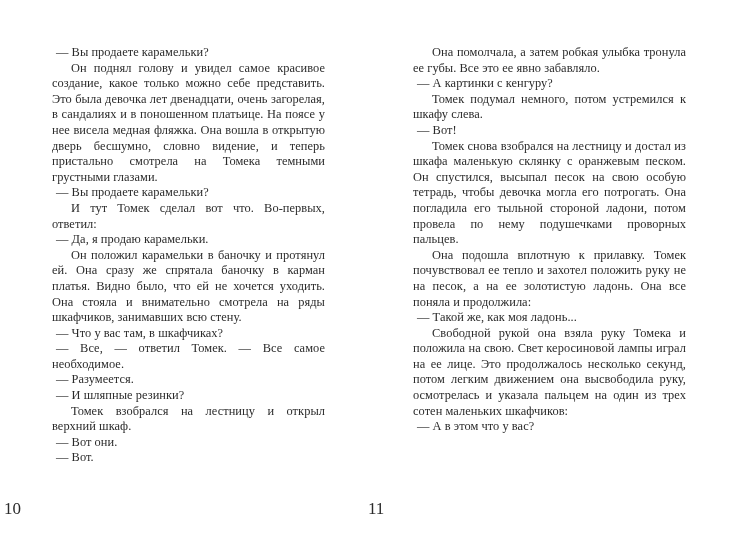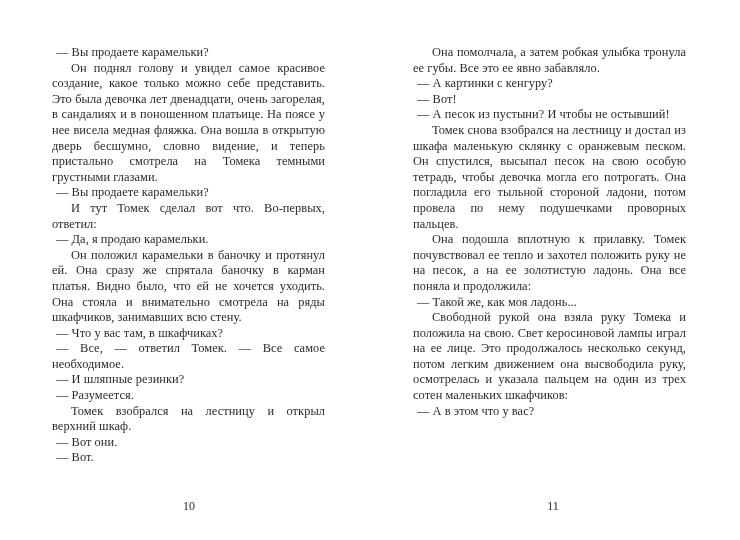--- a/index.html
+++ b/index.html
@@ -21,54 +21,54 @@
     line-height: 15.6px;
     text-align: justify;
     hyphens: manual;
     letter-spacing: 0.05px;
   }
   .page.left .text { left: 52px; }
   .page.right .text { left: 43px; }
   .text p { margin: 0; text-indent: 19px; }
   .text p.dialog { text-indent: 4px; }
   .pagenum {
-    position: absolute; top: 499px; width: 370px; text-align: center;
-    font-size: 12px;
+    position: absolute; top: 499px; width: 370px; 
+    font-size: 17px;
   }
   .page.left .pagenum { left: 4px; }
   .page.right .pagenum { left: -2px; }
 </style>
 </head>
 <body>
 
 <div class="page left">
   <div class="text">
     <p class="dialog">— Вы продаете карамельки?</p>
     <p>Он поднял голову и увидел самое красивое созда­ние, какое только можно себе представить. Это была девочка лет двенадцати, очень загорелая, в сандалиях и в поношенном платьице. На поясе у нее висела медная фляжка. Она вошла в открытую дверь бесшумно, слов­но видение, и теперь пристально смотрела на Томека темными грустными глазами.</p>
     <p class="dialog">— Вы продаете карамельки?</p>
     <p>И тут Томек сделал вот что. Во-первых, ответил:</p>
     <p class="dialog">— Да, я продаю карамельки.</p>
     <p>Он положил карамельки в баночку и протянул ей. Она сразу же спрятала баночку в карман платья. Видно было, что ей не хочется уходить. Она стояла и внима­тельно смотрела на ряды шкафчиков, занимавших всю стену.</p>
     <p class="dialog">— Что у вас там, в шкафчиках?</p>
     <p class="dialog">— Все, — ответил Томек. — Все самое необходимое.</p>
+    <p class="dialog">— Разумеется.</p>
     <p class="dialog">— И шляпные резинки?</p>
-    <p class="dialog">— Разумеется.</p>
     <p>Томек взобрался на лестницу и открыл верхний шкаф.</p>
     <p class="dialog">— Вот они.</p>
     <p class="dialog">— Вот.</p>
   </div>
   <div class="pagenum">10</div>
 </div>
 
 <div class="page right">
   <div class="text">
     <p>Она помолчала, а затем робкая улыбка тронула ее губы. Все это ее явно забавляло.</p>
     <p class="dialog">— А картинки с кенгуру?</p>
+    <p>Томек подумал немного, потом устремился к шкафу слева.</p>
     <p class="dialog">— Вот!</p>
-    <p class="dialog">— А песок из пустыни? И чтобы не остывший!</p>
     <p>Томек снова взобрался на лестницу и достал из шка­фа маленькую склянку с оранжевым песком. Он спу­стился, высыпал песок на свою особую тетрадь, чтобы девочка могла его потрогать. Она погладила его тыль­ной стороной ладони, потом провела по нему подушеч­ками проворных пальцев.</p>
     <p>Она подошла вплотную к прилавку. Томек почув­ствовал ее тепло и захотел положить руку не на песок, а на ее золотистую ладонь. Она все поняла и продол­жила:</p>
     <p class="dialog">— Такой же, как моя ладонь...</p>
     <p>Свободной рукой она взяла руку Томека и положила на свою. Свет керосиновой лампы играл на ее лице. Это продолжалось несколько секунд, потом легким дви­жением она высвободила руку, осмотрелась и указала пальцем на один из трех сотен маленьких шкафчиков:</p>
     <p class="dialog">— А в этом что у вас?</p>
   </div>
   <div class="pagenum">11</div>
 </div>
 
 </body></html>

